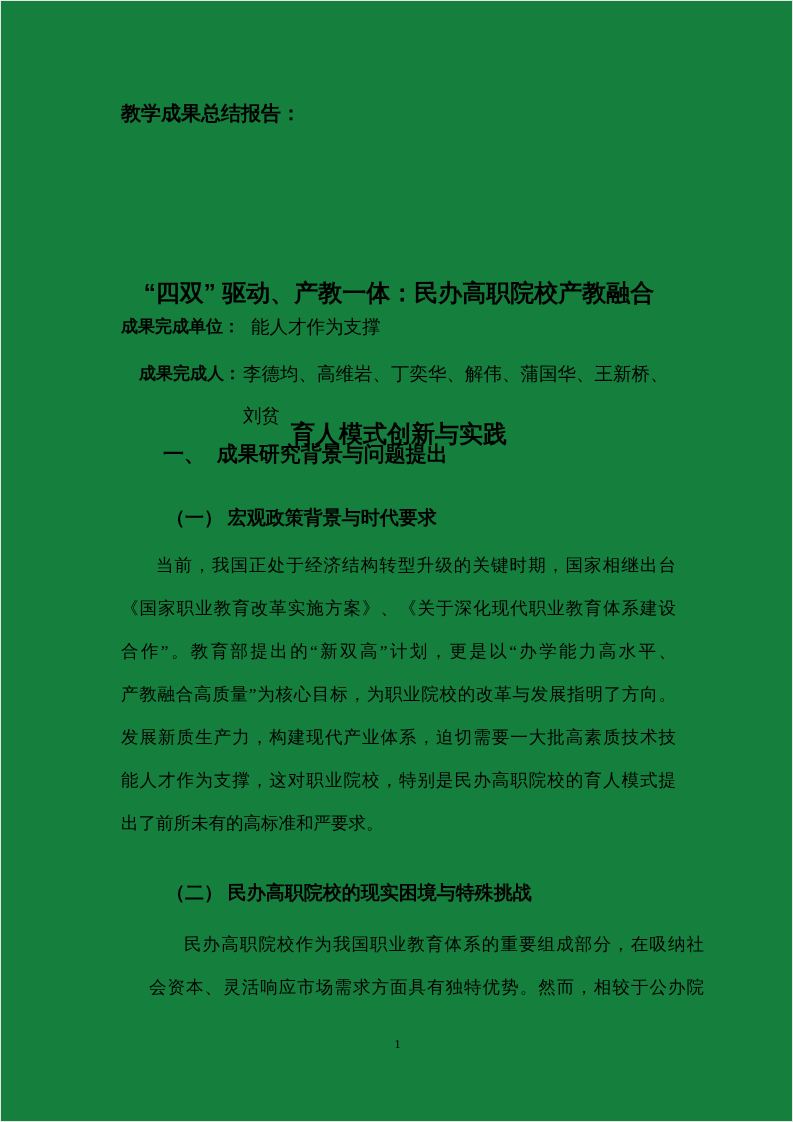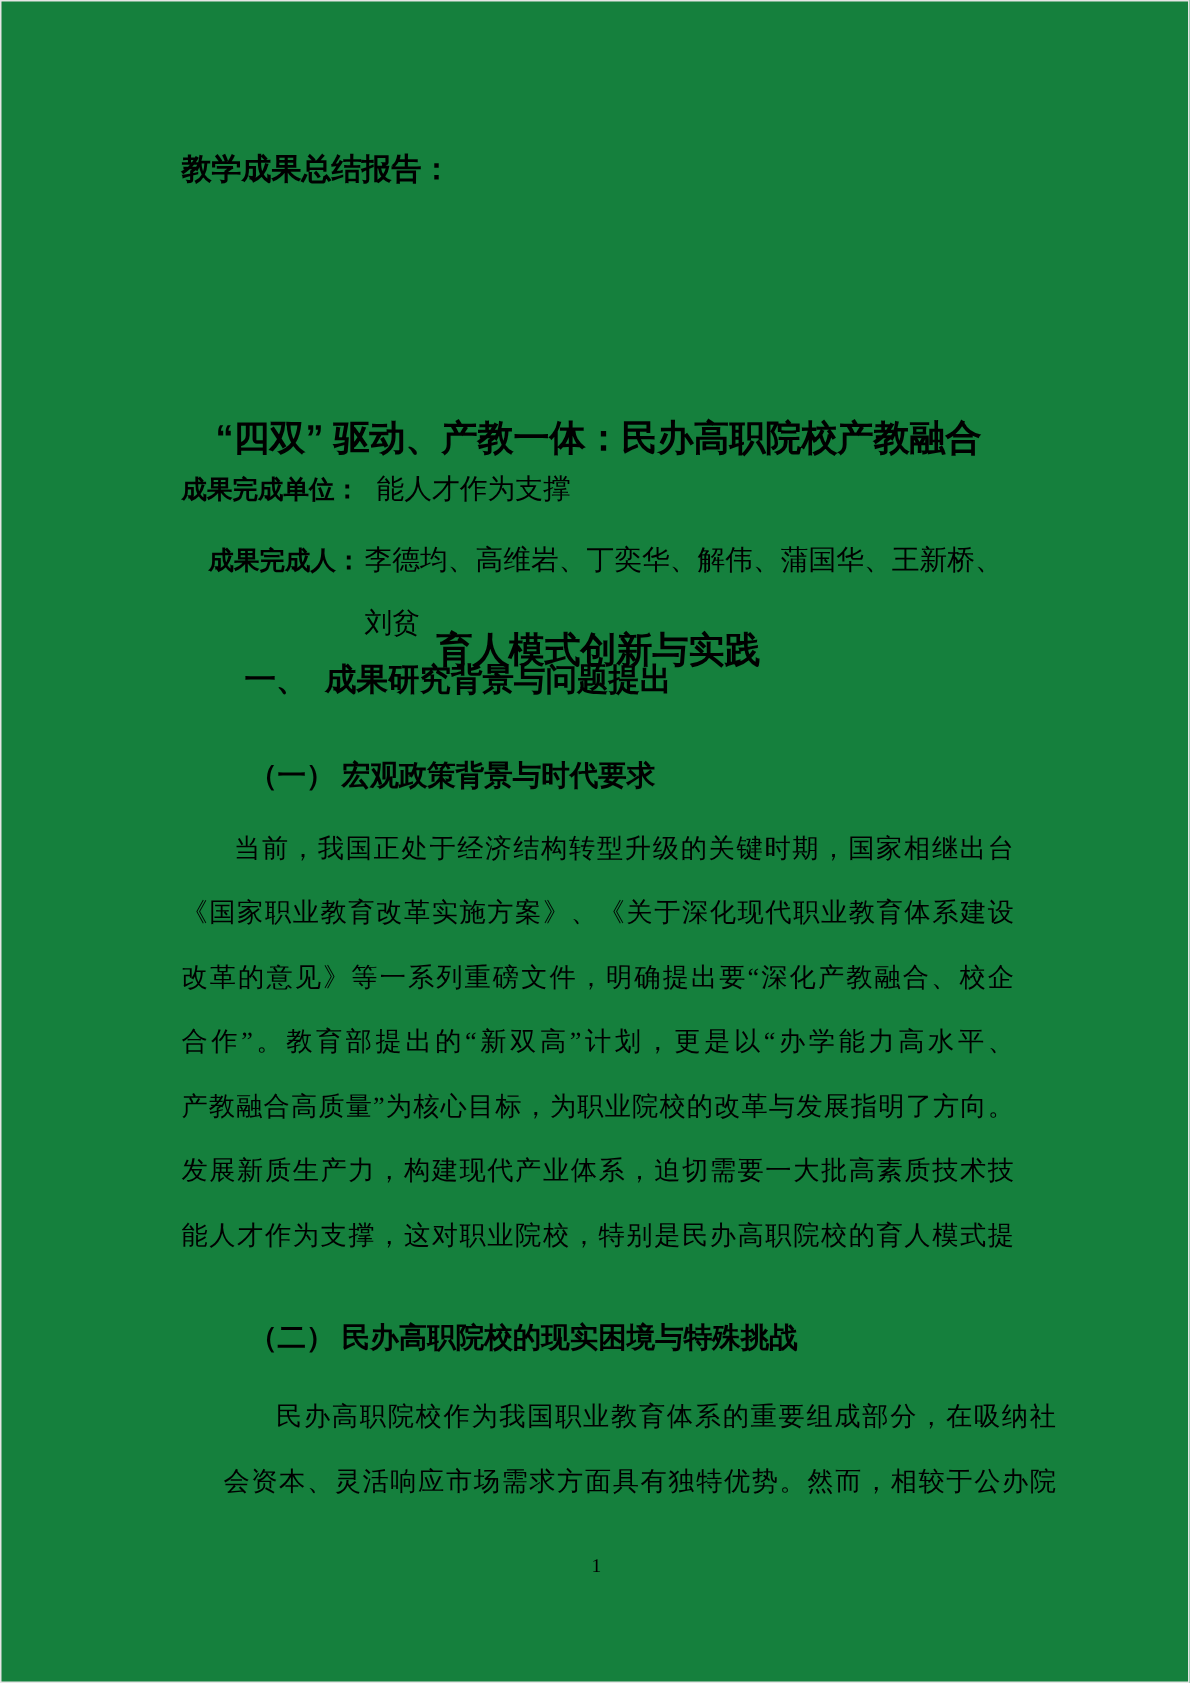--- a/index.html
+++ b/index.html
@@ -125,25 +125,25 @@
     </span>
   </div>
 
   <div class="abs h1">一、  成果研究背景与问题提出</div>
 
   <div class="abs h2 h2a">（一） 宏观政策背景与时代要求</div>
 
   <div class="abs para para1">
     <div class="pline first">当前，我国正处于经济结构转型升级的关键时期，国家相继出台</div>
     <div class="pline">《国家职业教育改革实施方案》、《关于深化现代职业教育体系建设</div>
-    <div class="pline">改革的意见》等一系列重磅文件，明确提出要“深化产教融合、校企</div>
     <div class="pline">合作”。教育部提出的“新双高”计划，更是以“办学能力高水平、</div>
     <div class="pline">产教融合高质量”为核心目标，为职业院校的改革与发展指明了方向。</div>
     <div class="pline">发展新质生产力，构建现代产业体系，迫切需要一大批高素质技术技</div>
     <div class="pline">能人才作为支撑，这对职业院校，特别是民办高职院校的育人模式提</div>
+    <div class="pline last">出了前所未有的高标准和严要求。</div>
   </div>
 
   <div class="abs h2 h2b">（二） 民办高职院校的现实困境与特殊挑战</div>
 
   <div class="abs para para2">
     <div class="pline first">民办高职院校作为我国职业教育体系的重要组成部分，在吸纳社</div>
     <div class="pline">会资本、灵活响应市场需求方面具有独特优势。然而，相较于公办院</div>
   </div>
 
   <div class="abs page-number">1</div>

